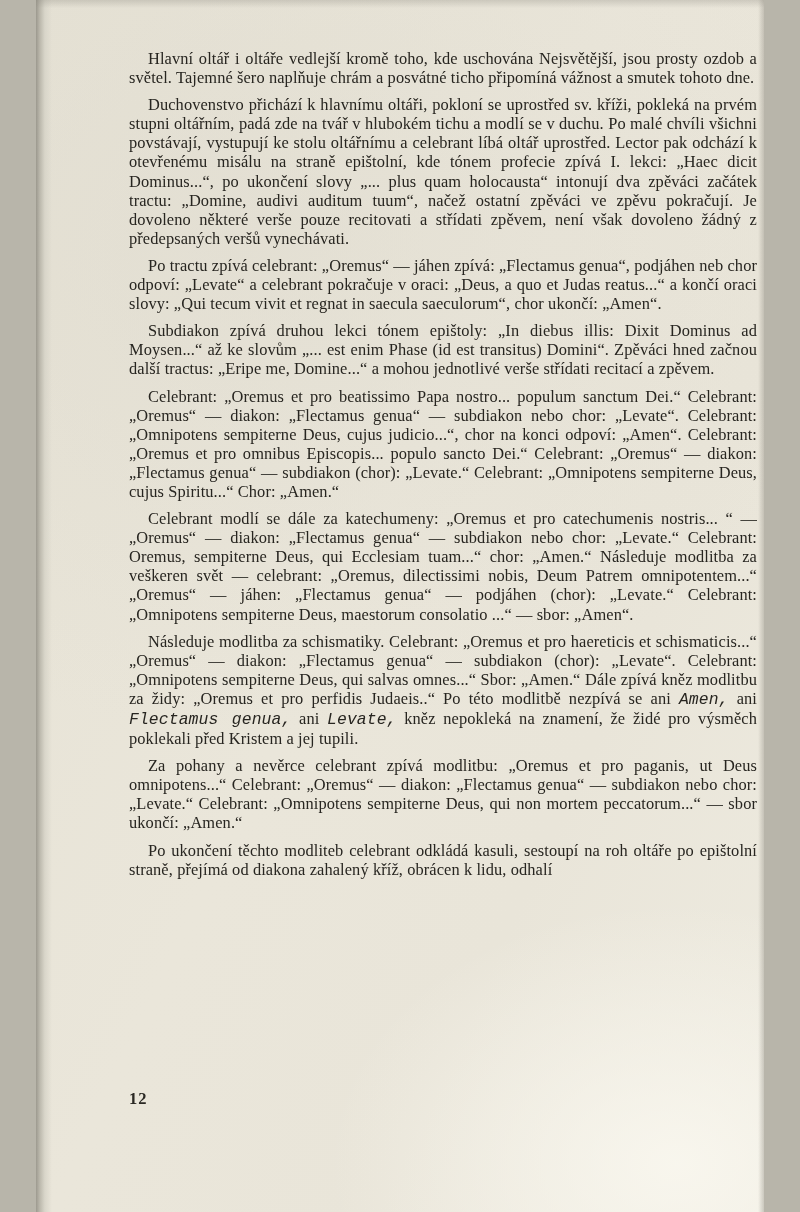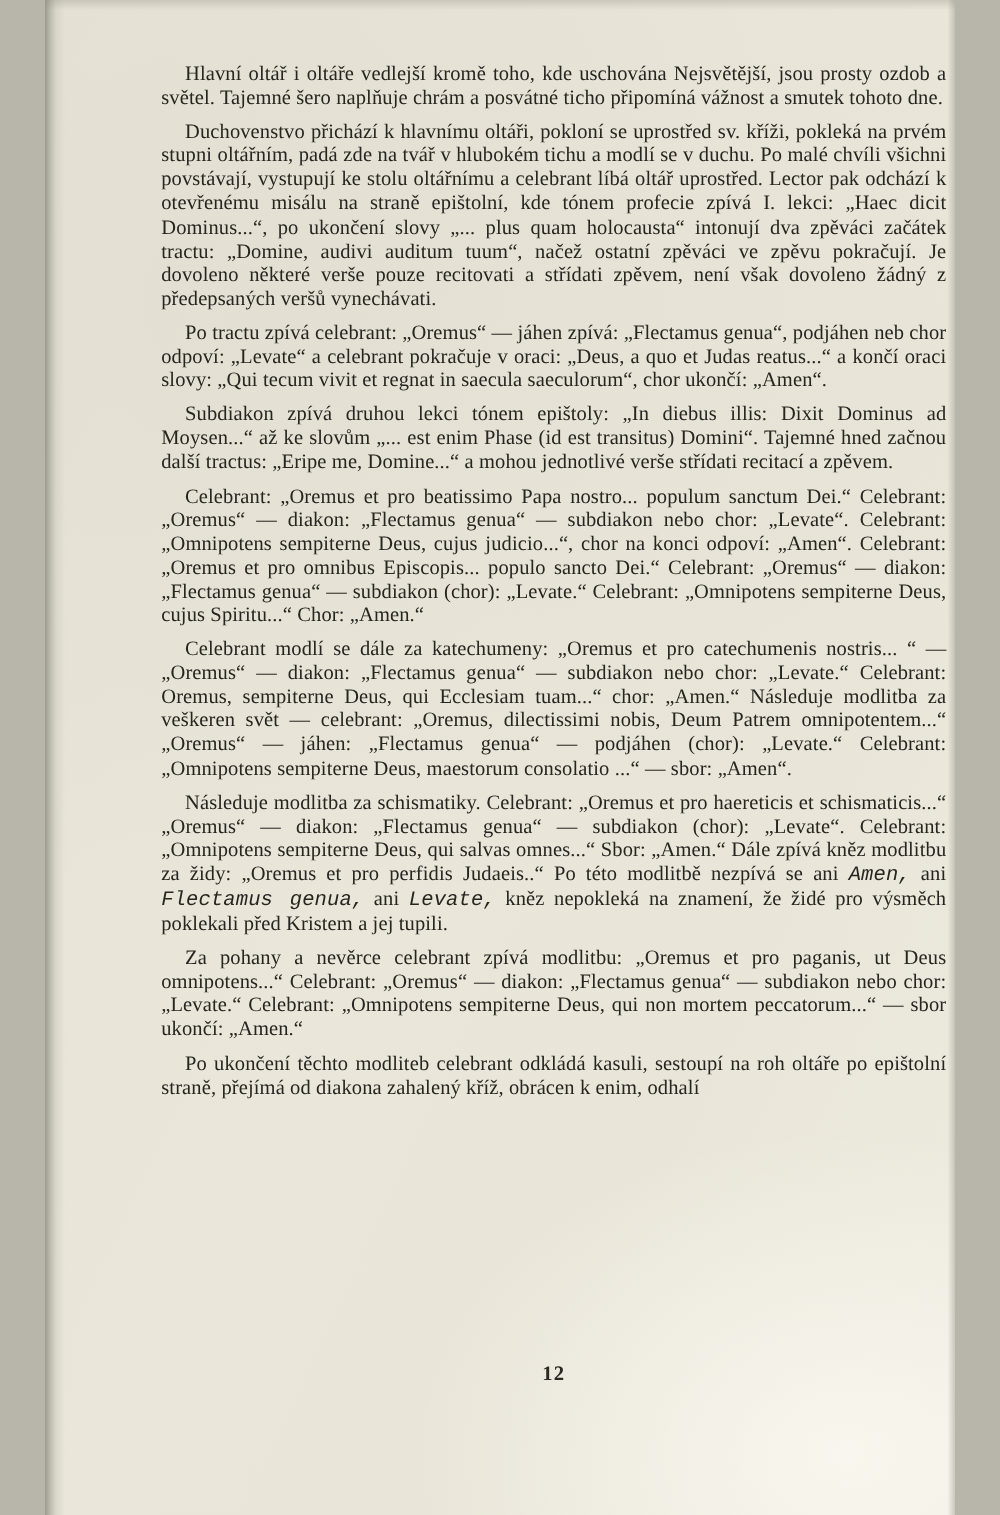--- a/index.html
+++ b/index.html
@@ -47,43 +47,42 @@
   .text-block p {
     margin: 0 0 8px 0;
     text-indent: 19px;
   }
   .it { font-style: italic; font-family: Liberation Mono, monospace; }
   .page-number {
     position: absolute;
     left: 93px;
     width: 628px;
     top: 1089px;
-    text-align: center;
     font-size: 16.5px;
     font-weight: bold;
     letter-spacing: 1px;
     color: #2b2924;
   }
 </style>
 </head>
 <body>
 
 <div class="page">
   <div class="edge-left"></div>
   <div class="edge-right"></div>
   <div class="edge-top"></div>
 
   <div class="text-block">
     <p>Hlavní oltář i oltáře vedlejší kromě toho, kde uschována Nejsvětější, jsou prosty ozdob a světel. Tajemné šero naplňuje chrám a posvátné ticho připomíná vážnost a smutek tohoto dne.</p>
     <p>Duchovenstvo přichází k hlavnímu oltáři, pokloní se uprostřed sv. kříži, pokleká na prvém stupni oltářním, padá zde na tvář v hlubokém tichu a modlí se v duchu. Po malé chvíli všichni povstávají, vystupují ke stolu oltářnímu a celebrant líbá oltář uprostřed. Lector pak odchází k otevřenému misálu na straně epištolní, kde tónem profecie zpívá I. lekci: „Haec dicit Dominus...“, po ukončení slovy „... plus quam holocausta“ intonují dva zpěváci začátek tractu: „Domine, audivi auditum tuum“, načež ostatní zpěváci ve zpěvu pokračují. Je dovoleno některé verše pouze recitovati a střídati zpěvem, není však dovoleno žádný z předepsaných veršů vynechávati.</p>
     <p>Po tractu zpívá celebrant: „Oremus“ — jáhen zpívá: „Flectamus genua“, podjáhen neb chor odpoví: „Levate“ a celebrant pokračuje v oraci: „Deus, a quo et Judas reatus...“ a končí oraci slovy: „Qui tecum vivit et regnat in saecula saeculorum“, chor ukončí: „Amen“.</p>
-    <p>Subdiakon zpívá druhou lekci tónem epištoly: „In diebus illis: Dixit Dominus ad Moysen...“ až ke slovům „... est enim Phase (id est transitus) Domini“. Tajemné hned začnou další tractus: „Eripe me, Domine...“ a mohou jednotlivé verše střídati recitací a zpěvem.</p>
+    <p>Subdiakon zpívá druhou lekci tónem epištoly: „In diebus illis: Dixit Dominus ad Moysen...“ až ke slovům „... est enim Phase (id est transitus) Domini“. Zpěváci hned začnou další tractus: „Eripe me, Domine...“ a mohou jednotlivé verše střídati recitací a zpěvem.</p>
     <p>Celebrant: „Oremus et pro beatissimo Papa nostro... populum sanctum Dei.“ Celebrant: „Oremus“ — diakon: „Flectamus genua“ — subdiakon nebo chor: „Levate“. Celebrant: „Omnipotens sempiterne Deus, cujus judicio...“, chor na konci odpoví: „Amen“. Celebrant: „Oremus et pro omnibus Episcopis... populo sancto Dei.“ Celebrant: „Oremus“ — diakon: „Flectamus genua“ — subdiakon (chor): „Levate.“ Celebrant: „Omnipotens sempiterne Deus, cujus Spiritu...“ Chor: „Amen.“</p>
     <p>Celebrant modlí se dále za katechumeny: „Oremus et pro catechumenis nostris... “ — „Oremus“ — diakon: „Flectamus genua“ — subdiakon nebo chor: „Levate.“ Celebrant: Oremus, sempiterne Deus, qui Ecclesiam tuam...“ chor: „Amen.“ Následuje modlitba za veškeren svět — celebrant: „Oremus, dilectissimi nobis, Deum Patrem omnipotentem...“ „Oremus“ — jáhen: „Flectamus genua“ — podjáhen (chor): „Levate.“ Celebrant: „Omnipotens sempiterne Deus, maestorum consolatio ...“ — sbor: „Amen“.</p>
     <p>
       <span>Následuje modlitba za schismatiky. Celebrant: „Oremus et pro haereticis et schismaticis...“ „Oremus“ — diakon: „Flectamus genua“ — subdiakon (chor): „Levate“. Celebrant: „Omnipotens sempiterne Deus, qui salvas omnes...“ Sbor: „Amen.“ Dále zpívá kněz modlitbu za židy: „Oremus et pro perfidis Judaeis..“ Po této modlitbě nezpívá se ani </span><span class="it">Amen,</span><span> ani </span><span class="it">Flectamus genua,</span><span> ani </span><span class="it">Levate,</span><span> kněz nepokleká na znamení, že židé pro výsměch poklekali před Kristem a jej tupili.</span>
     </p>
     <p>Za pohany a nevěrce celebrant zpívá modlitbu: „Oremus et pro paganis, ut Deus omnipotens...“ Celebrant: „Oremus“ — diakon: „Flectamus genua“ — subdiakon nebo chor: „Levate.“ Celebrant: „Omnipotens sempiterne Deus, qui non mortem peccatorum...“ — sbor ukončí: „Amen.“</p>
-    <p>Po ukončení těchto modliteb celebrant odkládá kasuli, sestoupí na roh oltáře po epištolní straně, přejímá od diakona zahalený kříž, obrácen k enim, odhalí</p>
+    <p>Po ukončení těchto modliteb celebrant odkládá kasuli, sestoupí na roh oltáře po epištolní straně, přejímá od diakona zahalený kříž, obrácen k lidu, odhalí</p>
   </div>
 
   <div class="page-number">12</div>
 </div>
 
 </body></html>

